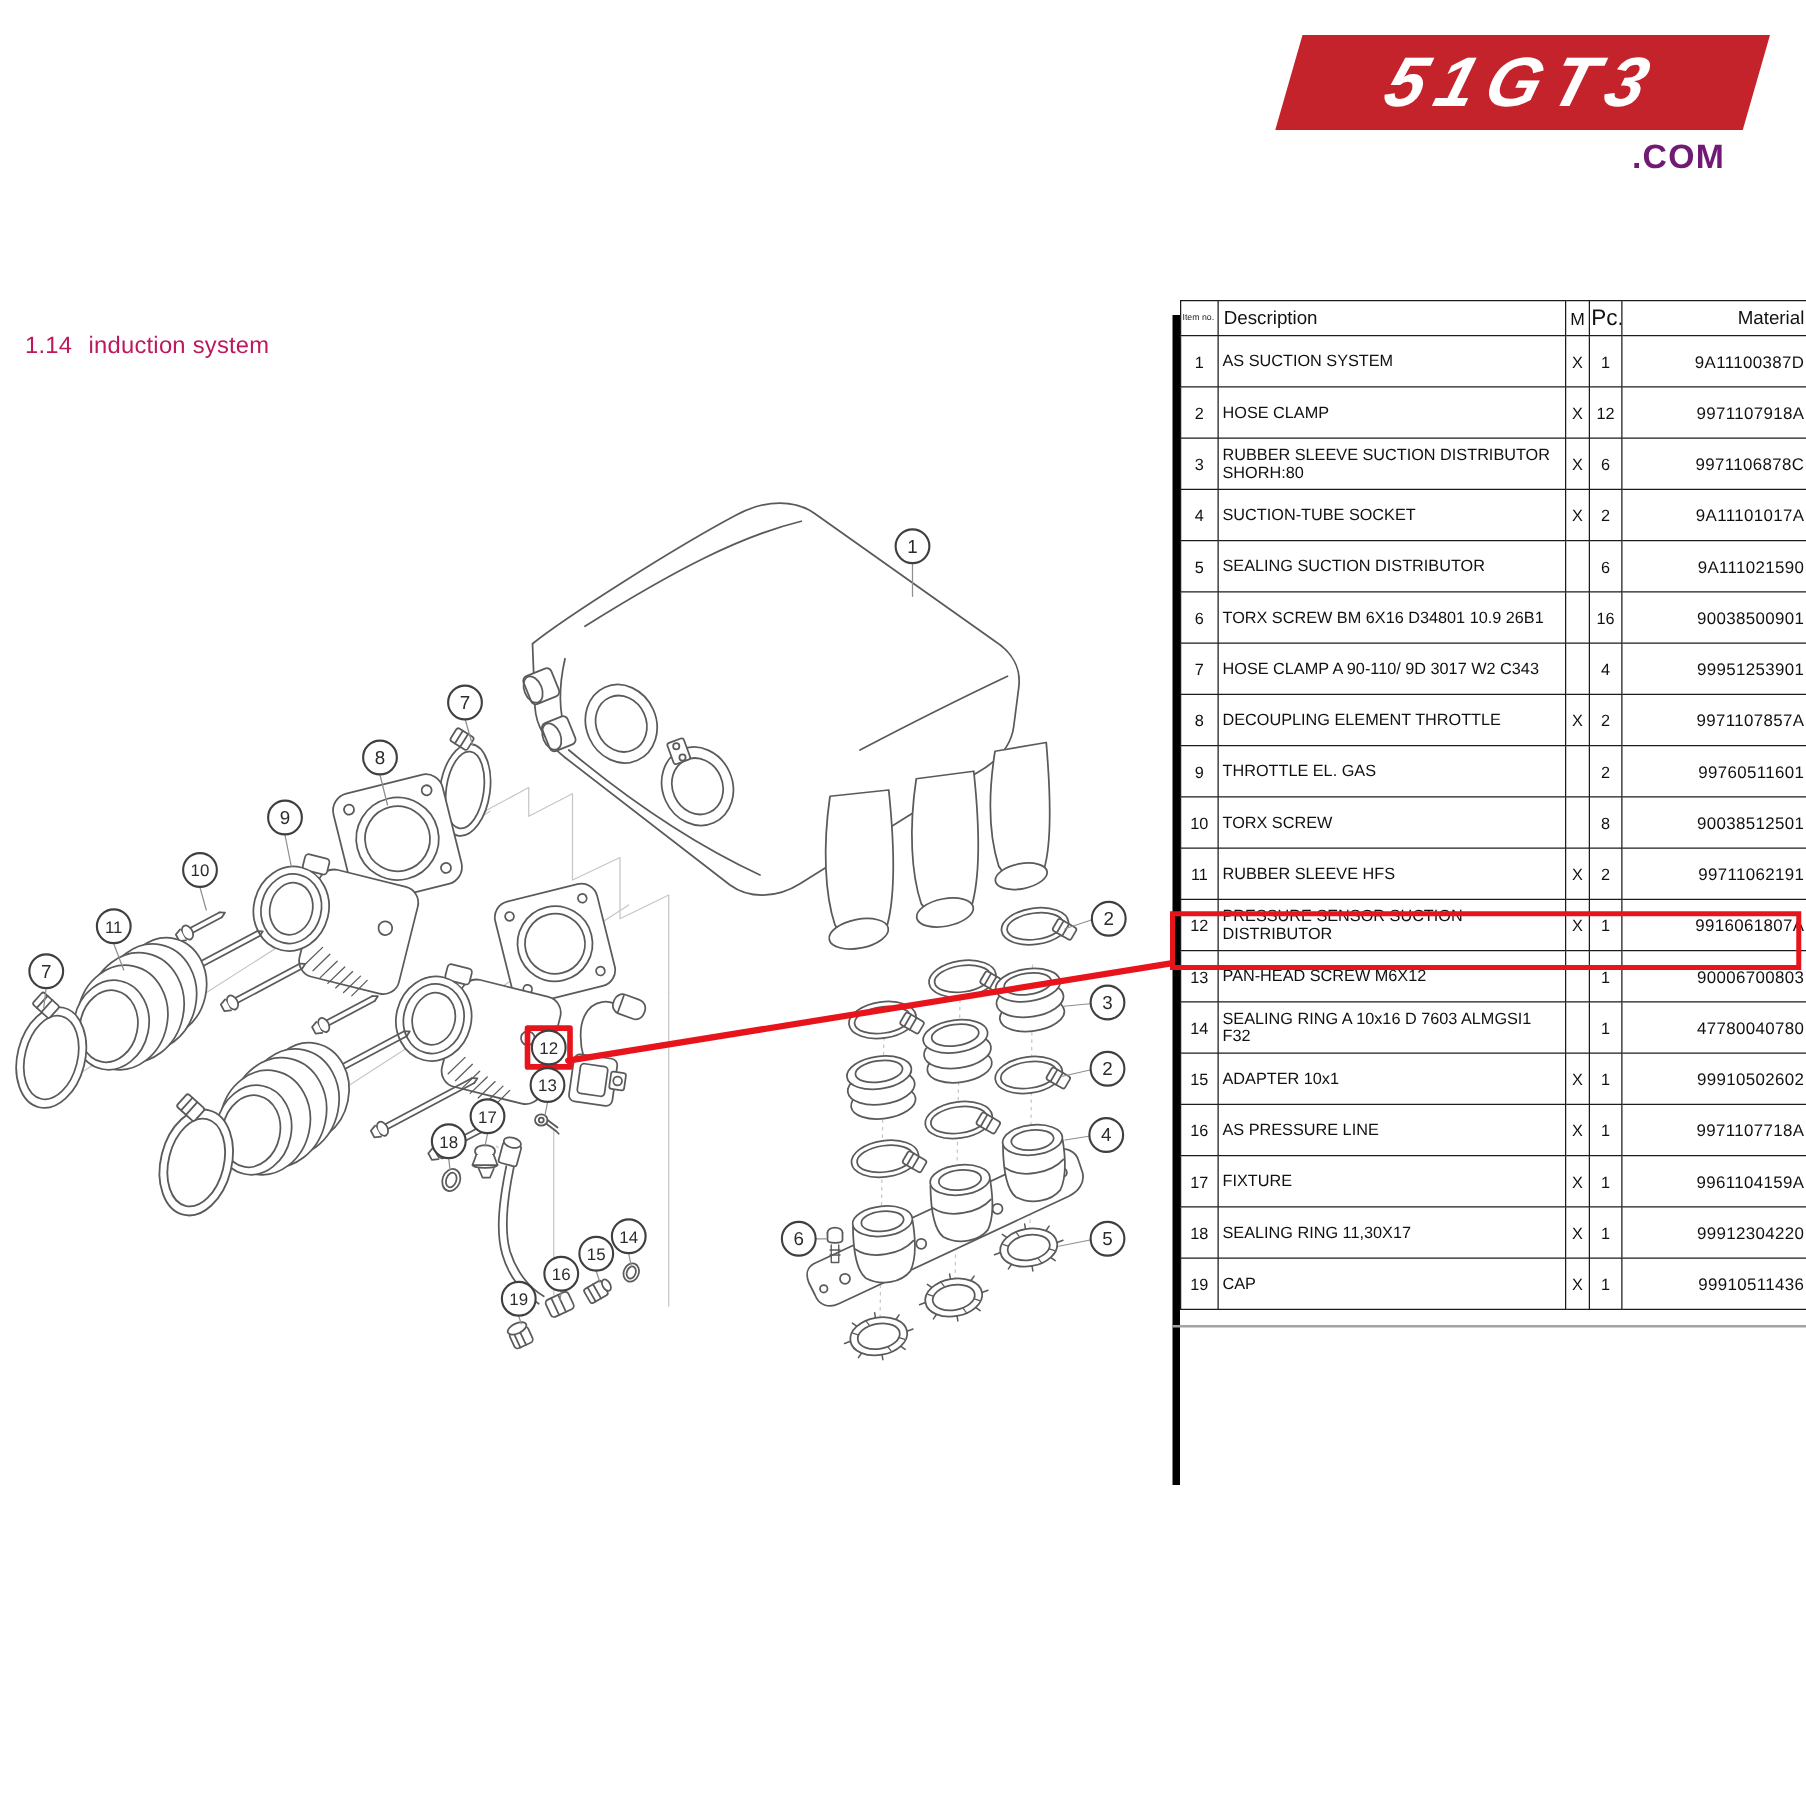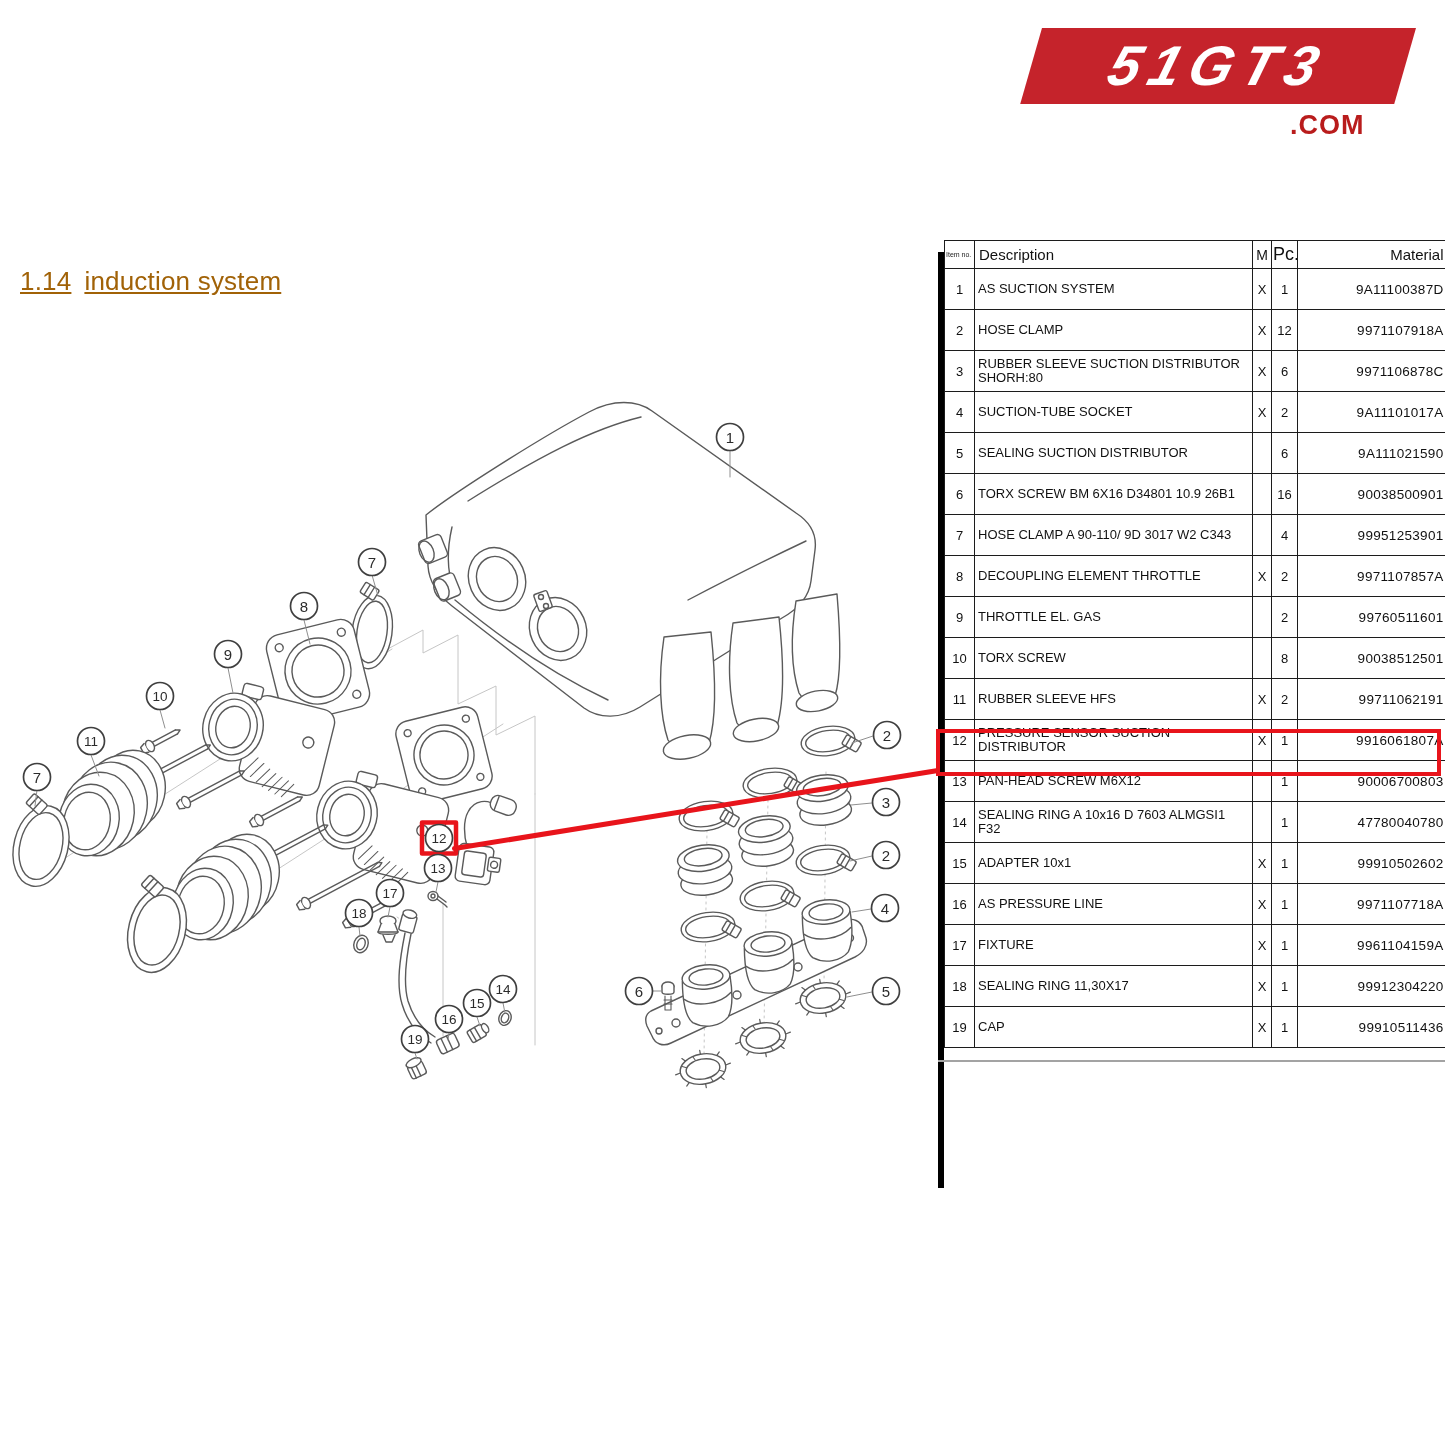--- a/index.html
+++ b/index.html
@@ -2,37 +2,37 @@
 <html><head>
 <meta charset="utf-8">
 <style>
   html,body{margin:0;padding:0;}
   body{
     width:1445px;height:1445px;position:relative;background:#ffffff;
     font-family:"Liberation Sans",sans-serif;overflow:hidden;
   }
   
   .page-title{
-    position:absolute;left:20px;top:266px;font-size:26px;color:#a16207;
-    letter-spacing:0.2px;white-space:nowrap;text-decoration:underline;
+    position:absolute;left:20px;top:266px;font-size:19px;color:#be185d;
+    letter-spacing:0.2px;white-space:nowrap;
   }
   .page-title .gap{display:inline-block;width:13px;}
   
   .logo-band{
     position:absolute;left:1042px;top:28px;width:374px;height:76px;
     background:#c5232b;transform:skewX(-16deg);transform-origin:0 0;
     display:flex;align-items:center;justify-content:center;
   }
   .logo-text{
     font-weight:bold;font-style:italic;font-size:56px;color:#ffffff;
     letter-spacing:9px;line-height:1;user-select:none;
   }
   .logo-com{
-    position:absolute;left:1290px;top:110px;width:90px;
-    font-size:27px;font-weight:bold;color:#b91c1c;letter-spacing:1px;
+    position:absolute;left:1290px;top:110px;width:90px;text-align:right;
+    font-size:27px;font-weight:bold;color:#701a75;letter-spacing:1px;
   }
   
   #diagram{position:absolute;left:0;top:0;width:1445px;height:1445px;z-index:1;}
   
   #table-bar{position:absolute;left:938px;top:252px;width:6px;height:936px;background:#000;z-index:2;}
   #table-wrap{position:absolute;left:944px;top:240px;z-index:2;}
   table#parts-table{border-collapse:collapse;table-layout:fixed;width:500px;border-top:1.5px solid #1c1c1c;}
   #parts-table td,#parts-table th{
     border:1.5px solid #1c1c1c;border-right:1.5px solid #1c1c1c;
     color:#111;overflow:hidden;vertical-align:middle;background:transparent;

